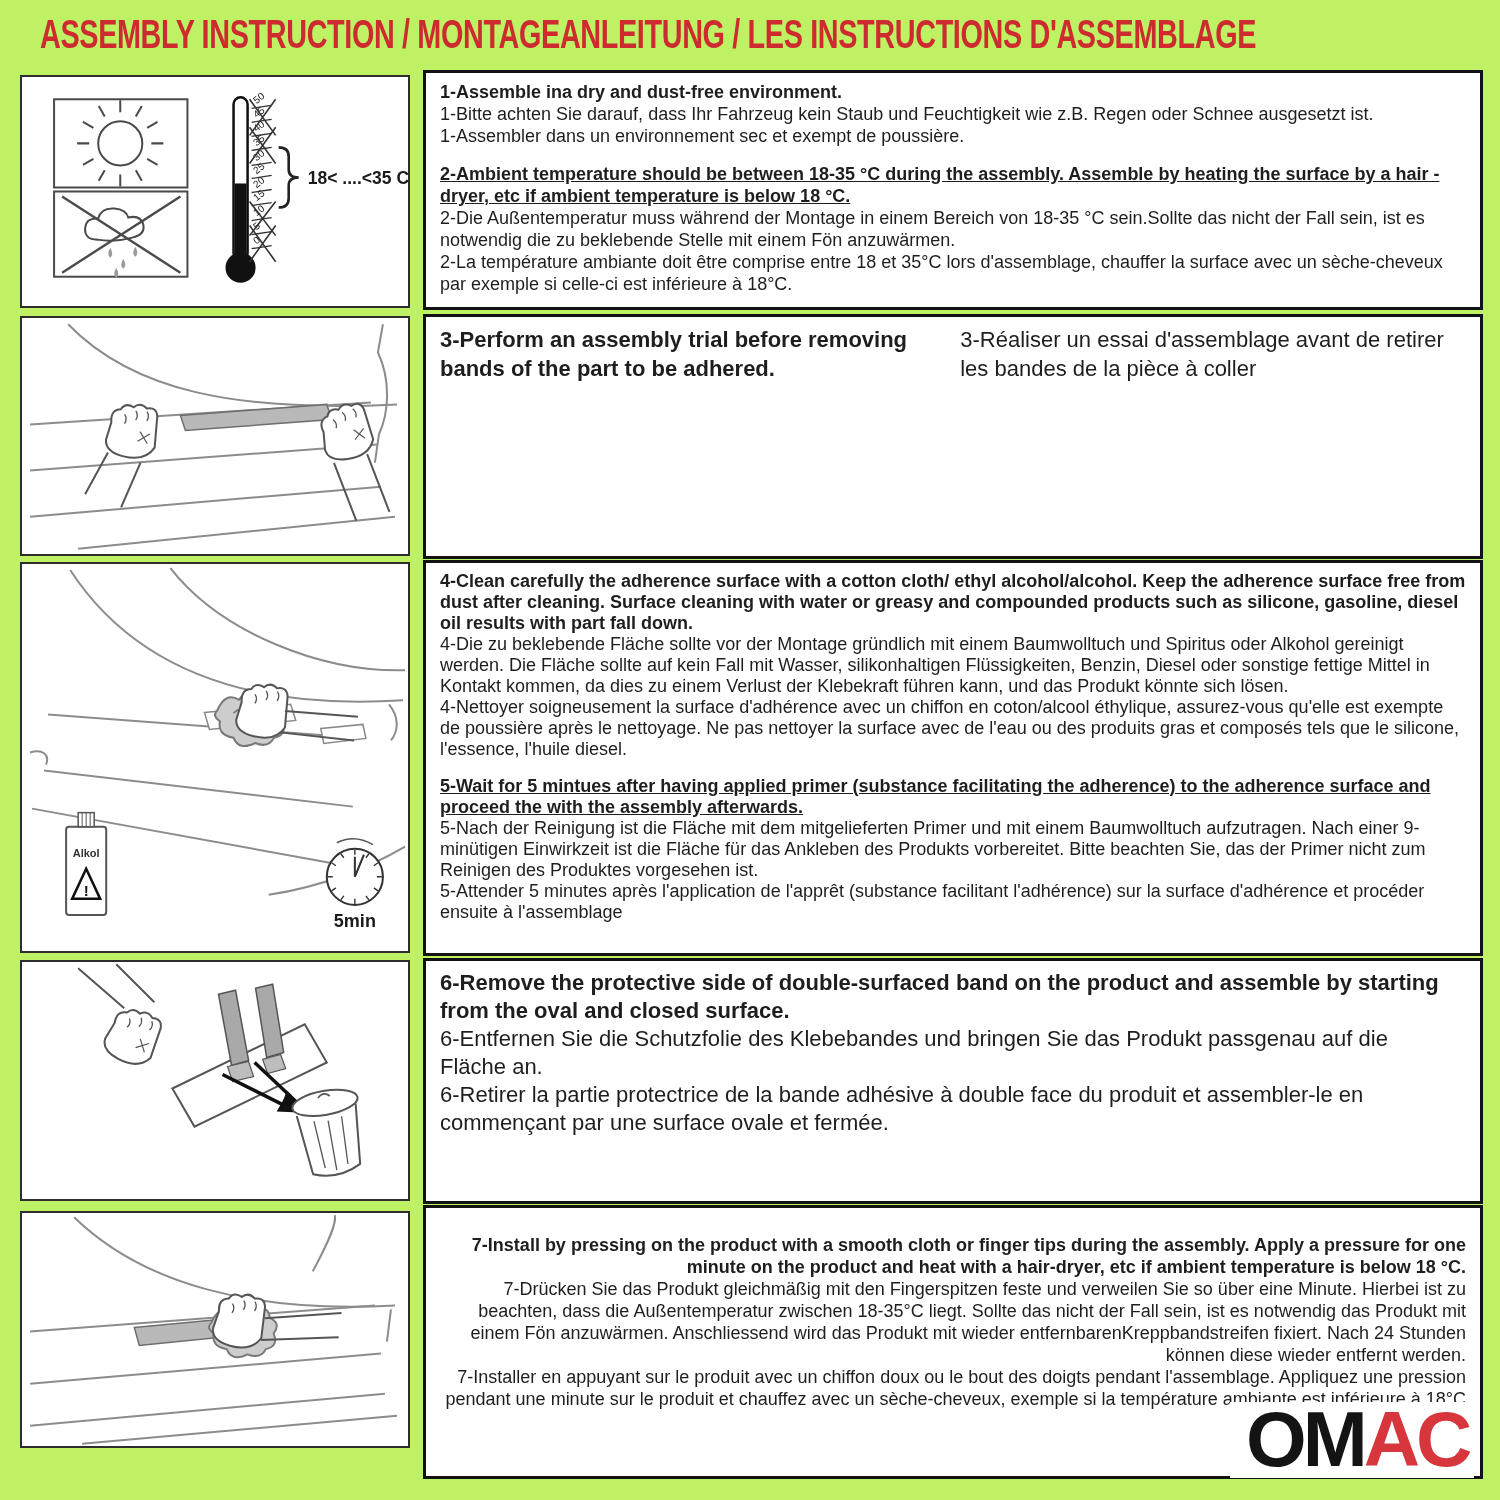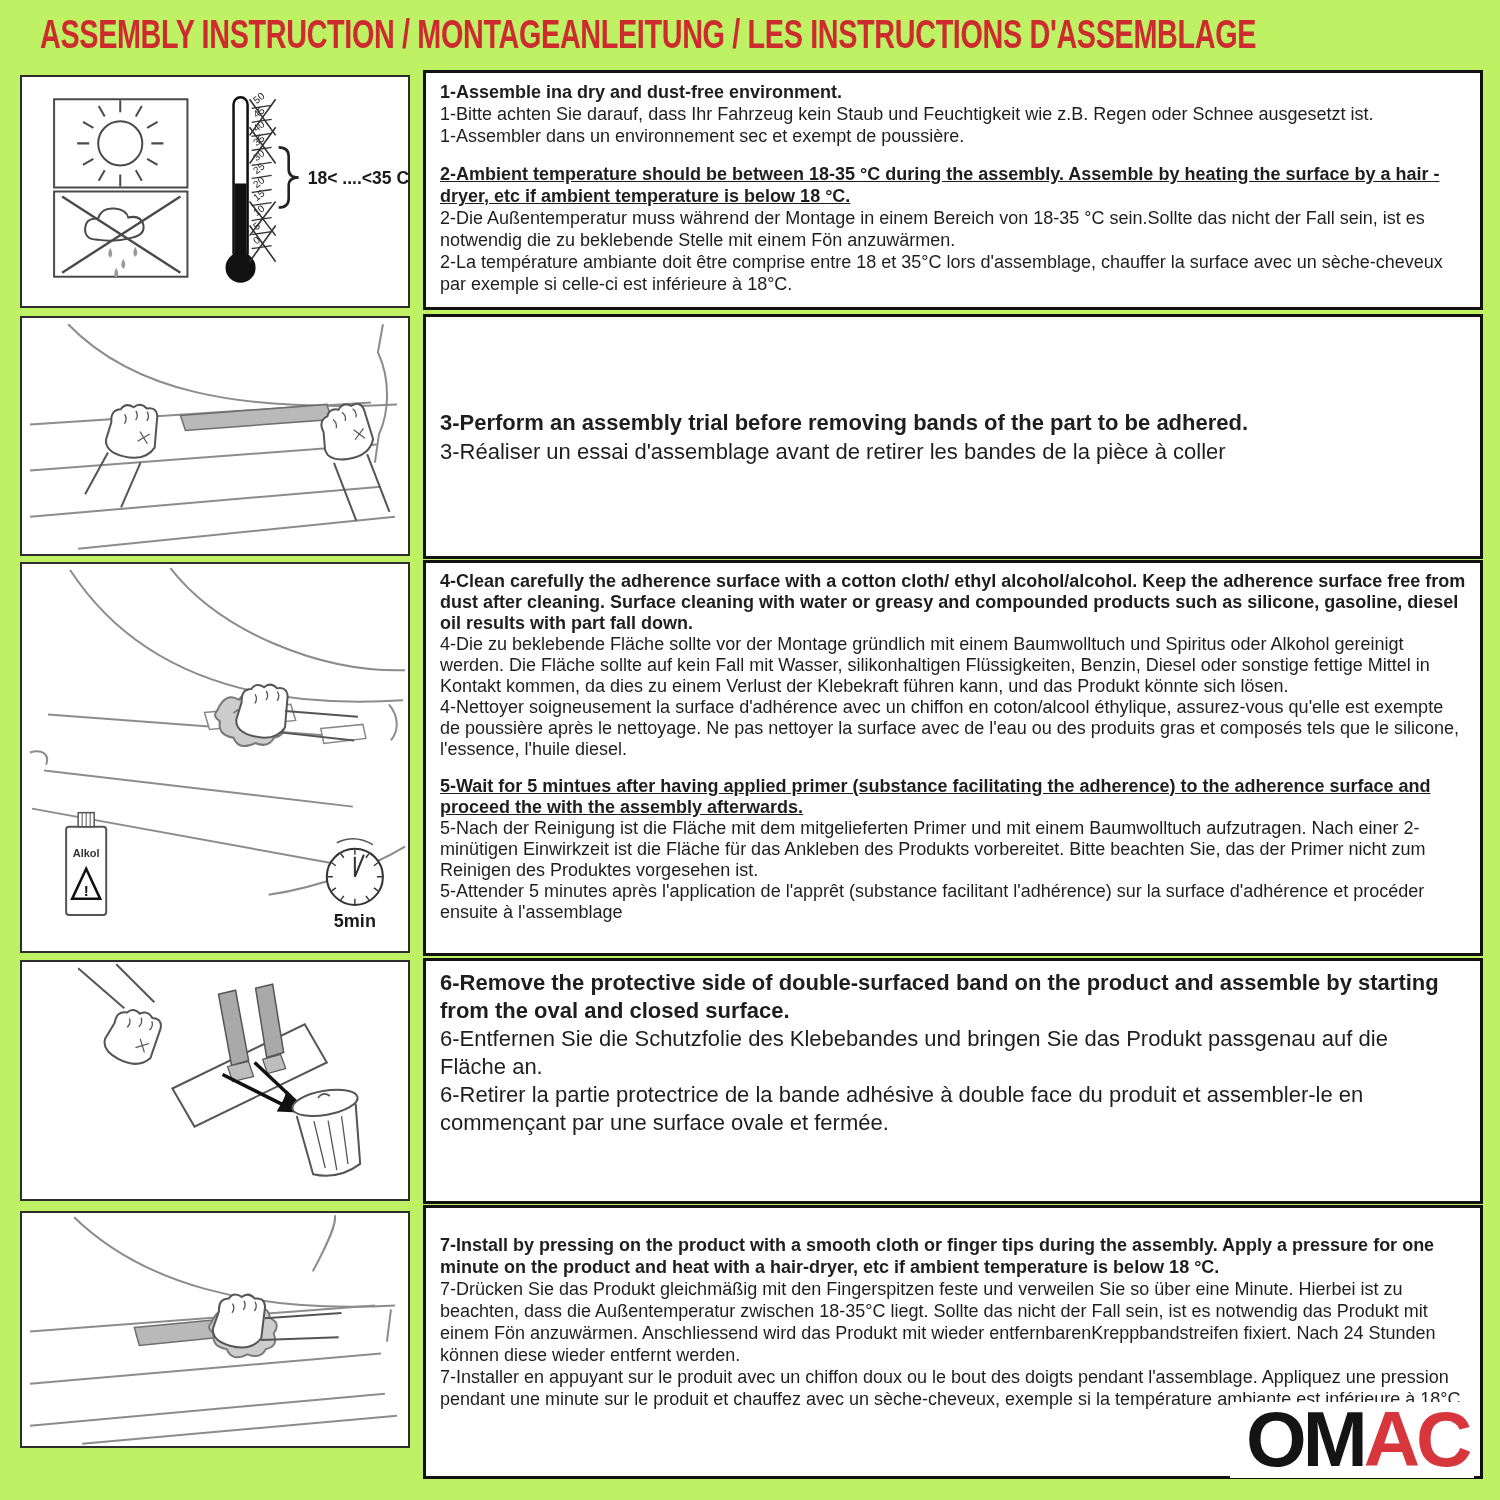--- a/index.html
+++ b/index.html
@@ -7,24 +7,24 @@
         font-family:"Liberation Sans",sans-serif;color:#1e1e1e;}
   .title{position:absolute;left:40px;top:12px;margin:0;font-size:40px;line-height:44px;
          font-weight:bold;color:#cd2b30;white-space:nowrap;letter-spacing:-0.5px;
          transform:scaleX(0.72);transform-origin:left top;}
   .ibox{position:absolute;left:20px;width:390px;border:2.5px solid #2e2e2e;background:#fff;box-sizing:border-box;}
   .tbox{position:absolute;left:423px;width:1060px;border:3px solid #121212;background:#fff;
         box-sizing:border-box;padding:8px 14px;}
   .ib1{top:75px;height:233px;} .ib2{top:316px;height:240px;} .ib3{top:562px;height:391px;}
   .ib4{top:960px;height:241px;} .ib5{top:1211px;height:237px;}
   .tb1{top:70px;height:240px;font-size:18px;line-height:22px;}
-  .tb2{top:314px;height:245px;font-size:22px;line-height:29px;display:flex;flex-direction:column;justify-content:center;}
+  .tb2{top:314px;height:245px;font-size:22px;line-height:29px;display:flex;flex-direction:row;justify-content:center;}
   .tb3{top:560px;height:396px;font-size:18px;line-height:21px;}
   .tb4{top:958px;height:246px;font-size:22px;line-height:28px;display:flex;flex-direction:column;justify-content:flex-start;}
-  .tb5{top:1205px;height:274px;font-size:18px;line-height:22px;padding-top:26px;}
+  .tb5{top:1205px;height:274px;font-size:18px;line-height:22px;padding-top:26px;text-align:right;}
   .para{margin:0;}
   .b{font-weight:bold;}
   .gap{margin-top:16px;text-decoration:underline;}
   .mw930{max-width:930px;} .mw1005{max-width:1005px;}
   .ibox svg{display:block;width:100%;height:100%;}
   .logo{position:absolute;left:1230px;top:1402px;z-index:5;background:#fff;
         padding:0 6px 2px 16px;font-size:78px;line-height:74px;font-weight:bold;
         letter-spacing:-4px;white-space:nowrap;}
   .logo .lb{color:#141414;} .logo .lr{color:#d7373c;}
 </style>
@@ -162,21 +162,21 @@
       </g>
       <text x="332" y="362" text-anchor="middle" font-size="18" font-weight="bold" fill="#1a1a1a">5min</text>
     </svg>
   </div>
 
   <div class="tbox tb3">
     <p class="para b">4-Clean carefully the adherence surface with a cotton cloth/ ethyl alcohol/alcohol. Keep the adherence surface free from dust after cleaning. Surface cleaning with water or greasy and compounded products such as silicone, gasoline, diesel oil results with part fall down.</p>
     <p class="para">4-Die zu beklebende Fläche sollte vor der Montage gründlich mit einem Baumwolltuch und Spiritus oder Alkohol gereinigt werden. Die Fläche sollte auf kein Fall mit Wasser, silikonhaltigen Flüssigkeiten, Benzin, Diesel oder sonstige fettige Mittel in Kontakt kommen, da dies zu einem Verlust der Klebekraft führen kann, und das Produkt könnte sich lösen.</p>
     <p class="para">4-Nettoyer soigneusement la surface d'adhérence avec un chiffon en coton/alcool éthylique, assurez-vous qu'elle est exempte de poussière après le nettoyage. Ne pas nettoyer la surface avec de l'eau ou des produits gras et composés tels que le silicone, l'essence, l'huile diesel.</p>
     <p class="para b gap">5-Wait for 5 mintues after having applied primer (substance facilitating the adherence) to the adherence surface and proceed the with the assembly afterwards.</p>
-    <p class="para">5-Nach der Reinigung ist die Fläche mit dem mitgelieferten Primer und mit einem Baumwolltuch aufzutragen. Nach einer 2-minütigen Einwirkzeit ist die Fläche für das Ankleben des Produkts vorbereitet. Bitte beachten Sie, das der Primer nicht zum Reinigen des Produktes vorgesehen ist.</p>
+    <p class="para">5-Nach der Reinigung ist die Fläche mit dem mitgelieferten Primer und mit einem Baumwolltuch aufzutragen. Nach einer 9-minütigen Einwirkzeit ist die Fläche für das Ankleben des Produkts vorbereitet. Bitte beachten Sie, das der Primer nicht zum Reinigen des Produktes vorgesehen ist.</p>
     <p class="para">5-Attender 5 minutes après l'application de l'apprêt (substance facilitant l'adhérence) sur la surface d'adhérence et procéder ensuite à l'assemblage</p>
   </div>
 
   <div class="ibox ib4">
     <svg viewBox="0 0 385 236">
       <path d="M56,6 L102,46 M94,2 L132,40" stroke="#555" stroke-width="2" fill="none"></path>
       <polygon points="150,126 282,62 304,100 172,164" fill="#fff" stroke="#555" stroke-width="2"></polygon>
       <polygon points="196,32 213,28 226,98 209,103" fill="#a9a9a9" stroke="#555" stroke-width="1.5"></polygon>
       <polygon points="233,26 250,22 261,90 244,95" fill="#a9a9a9" stroke="#555" stroke-width="1.5"></polygon>
       <polygon points="205,104 226,99 231,114 210,119" fill="#bdbdbd" stroke="#555" stroke-width="1.2"></polygon>

